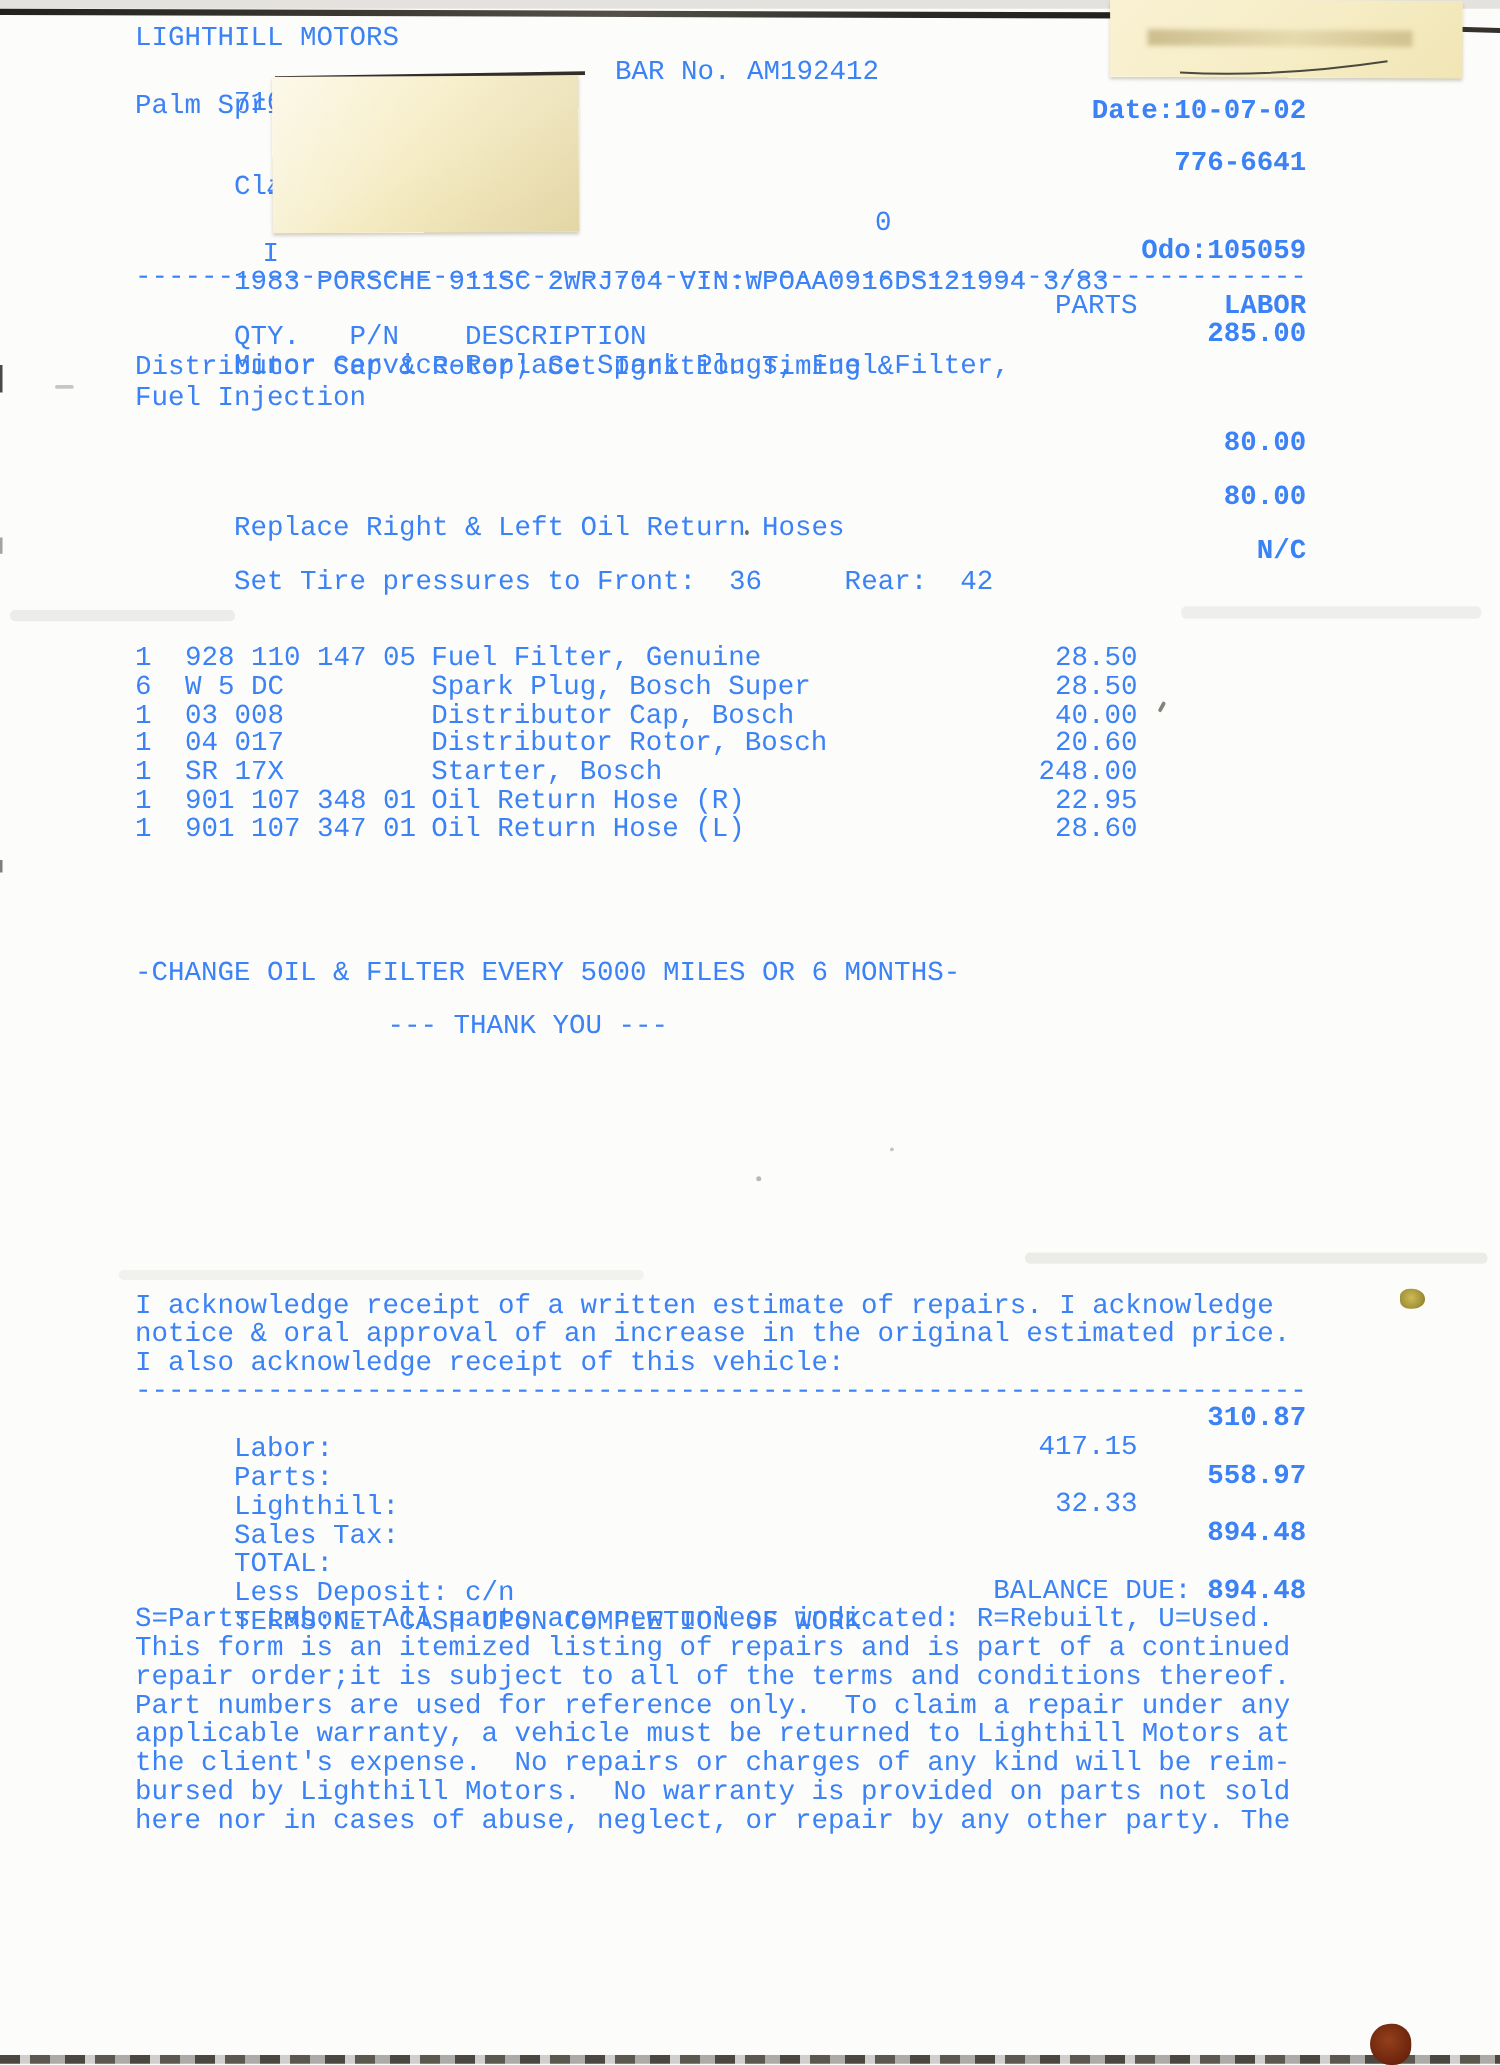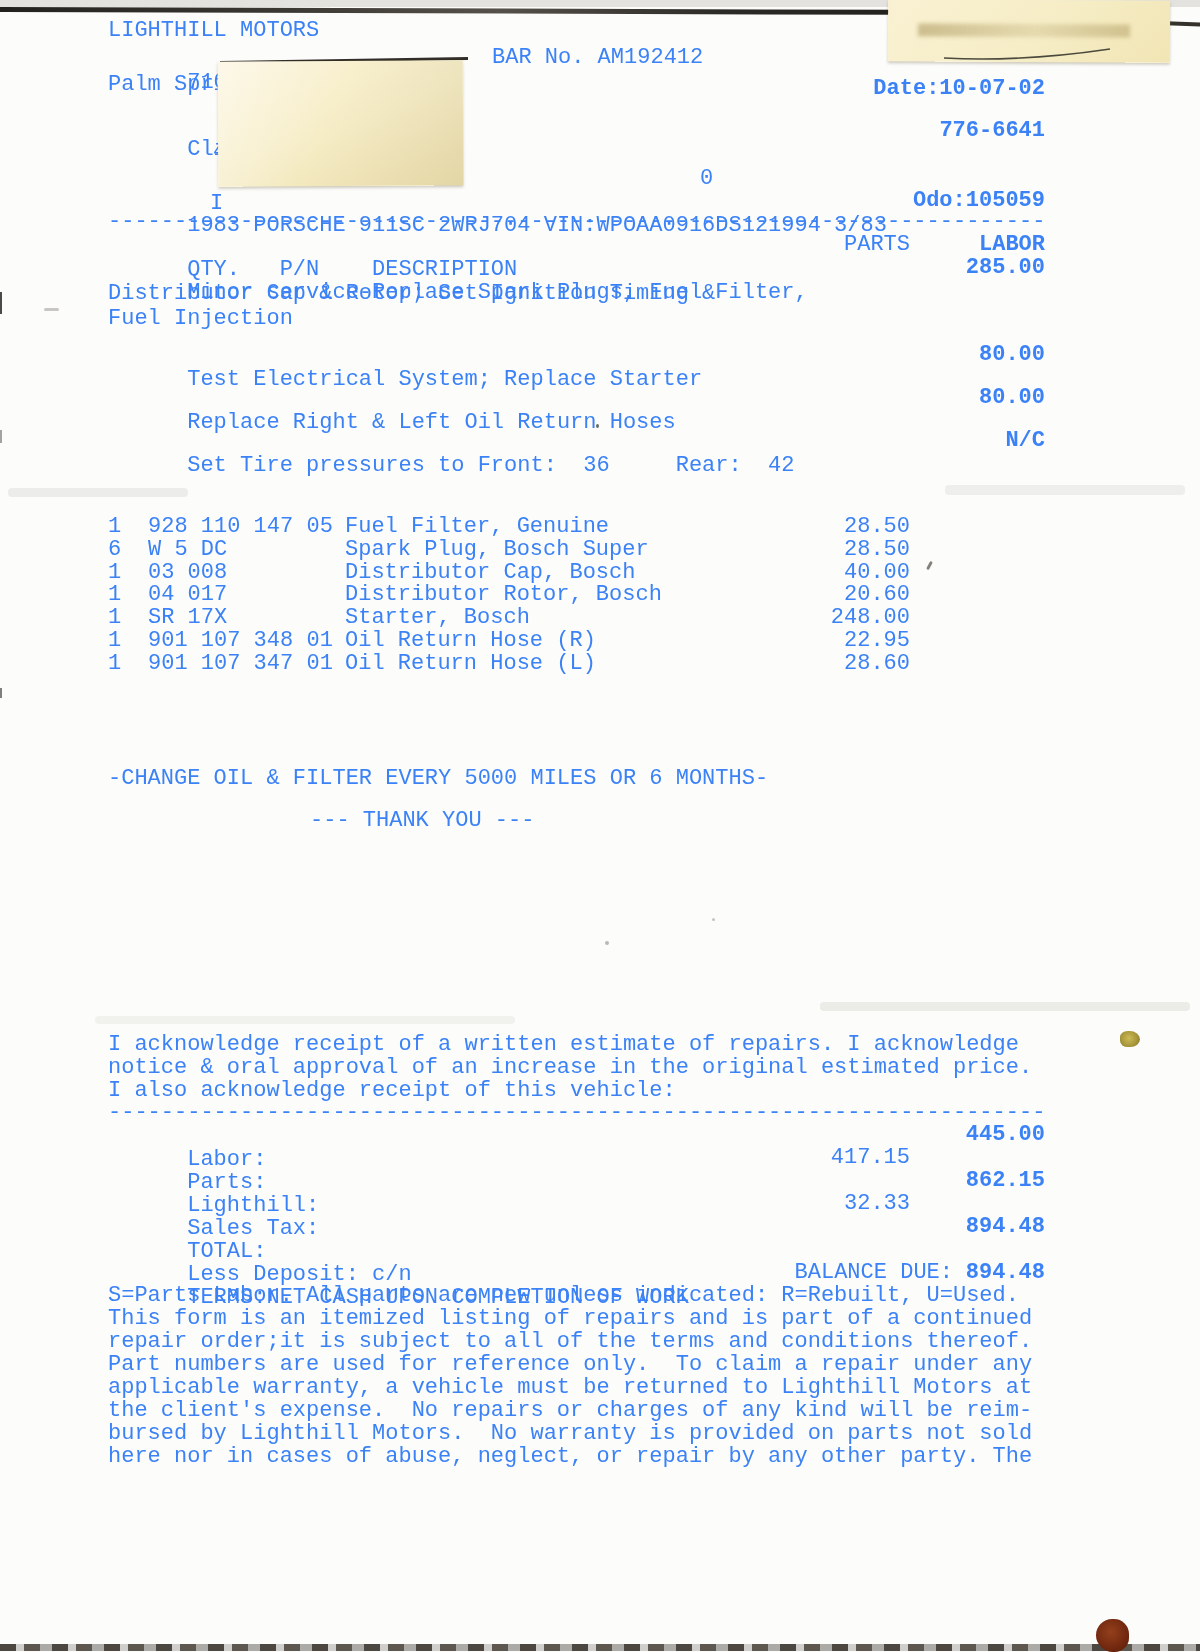--- a/index.html
+++ b/index.html
@@ -128,21 +128,20 @@
     </div>
 
     <div class="row" style="top:255px">
       <span>Minor service-Replace Spark Plugs, Fuel Filter,</span>
       <span class="lv">285.00</span>
     </div>
     <div class="line" style="top:281px">Distributor Cap &amp; Rotor; Set Ignition Timing &amp;</div>
     <div class="line" style="top:306px">Fuel Injection</div>
 
     <div class="row" style="top:342px">
-      <span>Test Electrical System; Replace Starter</span>
       <span class="lv">80.00</span>
     </div>
 
     <div class="row" style="top:385px">
       <span>Replace Right &amp; Left Oil Return Hoses</span>
       <span class="lv">80.00</span>
     </div>
 
     <div class="row" style="top:428px">
       <span>Set Tire pressures to Front:  36     Rear:  42</span>
@@ -196,29 +195,29 @@
     <div class="line" style="top:808px;left:202px">--- THANK YOU ---</div>
 
     <div class="line" style="top:1032px">I acknowledge receipt of a written estimate of repairs. I acknowledge</div>
     <div class="line" style="top:1055px">notice &amp; oral approval of an increase in the original estimated price.</div>
     <div class="line" style="top:1078px">I also acknowledge receipt of this vehicle:</div>
 
     <div class="divider" style="top:1100px">--------------------------------------------------------------------------------</div>
 
     <div class="row" style="top:1122px">
       <span>Labor:</span>
-      <span class="lv">445.00</span>
+      <span class="lv">310.87</span>
     </div>
     <div class="row" style="top:1145px">
       <span>Parts:</span>
       <span class="col-parts">417.15</span>
     </div>
     <div class="row" style="top:1168px">
       <span>Lighthill:</span>
-      <span class="lv">862.15</span>
+      <span class="lv">558.97</span>
     </div>
     <div class="row" style="top:1191px">
       <span>Sales Tax:</span>
       <span class="col-parts">32.33</span>
     </div>
     <div class="row" style="top:1214px">
       <span>TOTAL:</span>
       <span class="lv">894.48</span>
     </div>
     <div class="row" style="top:1237px">

